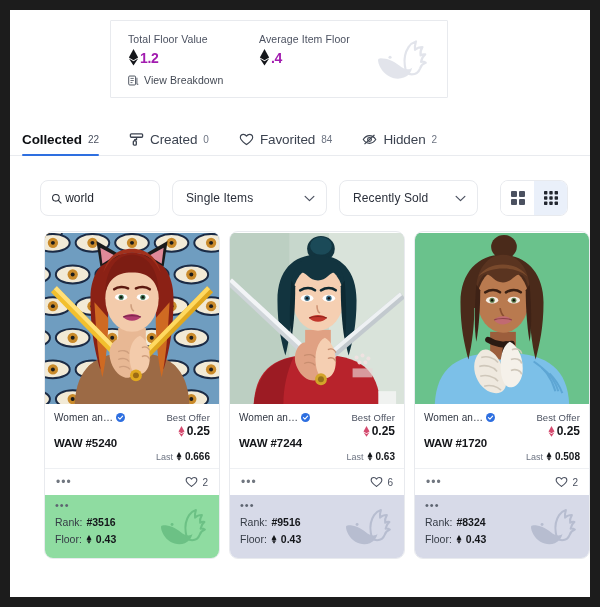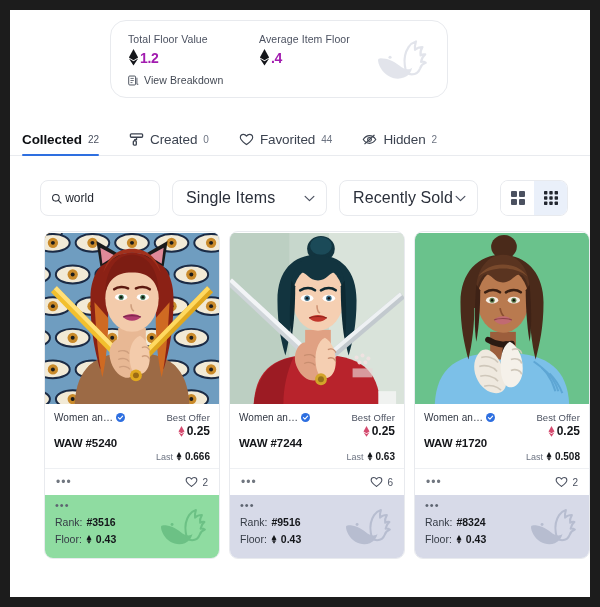--- a/index.html
+++ b/index.html
@@ -24,21 +24,21 @@
 
   
   .stats-wrap {
     padding: 10px 0 0 100px;
   }
   .stats-card {
     position: relative;
     width: 338px;
     height: 78px;
     border: 1px solid #e8eaee;
-    border-radius: 16px;
+    border-radius: 1px;
     background: #fff;
     padding: 12px 14px 0 17px;
     overflow: hidden;
   }
   .stats-row { display: flex; }
   .stat-block:first-child { width: 131px; }
   .stat-label {
     font-size: 10.5px;
     color: #4b5160;
     letter-spacing: .1px;
@@ -148,21 +148,21 @@
     border-radius: 8px;
     display: flex;
     align-items: center;
     justify-content: space-between;
     padding: 0 11px 0 13px;
     background: #fff;
     cursor: pointer;
   }
   .select-box.w1 { width: 155px; }
   .select-box.w2 { width: 139px; }
-  .select-text { font-size: 16px; color: #2a2f3a; letter-spacing: .1px; }
+  .select-text { font-size: 12px; color: #2a2f3a; letter-spacing: .1px; }
   .view-toggle {
     display: flex;
     border: 1px solid #e8eaee;
     border-radius: 8px;
     overflow: hidden;
     height: 36px;
     margin-left: 10px;
   }
   .view-btn {
     width: 33px;
@@ -332,21 +332,21 @@
       </svg>
       <span class="tab-label">Created</span>
       <span class="tab-count">0</span>
     </div>
 
     <div class="tab">
       <svg class="tab-icon" viewBox="0 0 18 16">
         <path d="M9 14.2C5.4 11.4 1.6 8.8 1.6 5.6 1.6 3.3 3.3 1.8 5.3 1.8c1.6 0 2.9 1 3.7 2.2.8-1.2 2.1-2.2 3.7-2.2 2 0 3.7 1.5 3.7 3.8 0 3.2-3.8 5.8-7.4 8.6z" fill="none" stroke="#3c4350" stroke-width="1.35" stroke-linejoin="round"></path>
       </svg>
       <span class="tab-label">Favorited</span>
-      <span class="tab-count">44</span>
+      <span class="tab-count">84</span>
     </div>
 
     <div class="tab">
       <svg class="tab-icon" viewBox="0 0 18 16">
         <path d="M1.5 8S4.5 3.4 9 3.4 16.5 8 16.5 8 13.5 12.6 9 12.6 1.5 8 1.5 8z" fill="none" stroke="#3c4350" stroke-width="1.35"></path>
         <circle cx="9" cy="8" r="2.3" fill="none" stroke="#3c4350" stroke-width="1.35"></circle>
         <line x1="3" y1="13.6" x2="15" y2="2.4" stroke="#3c4350" stroke-width="1.5"></line>
       </svg>
       <span class="tab-label">Hidden</span>
       <span class="tab-count">2</span>

